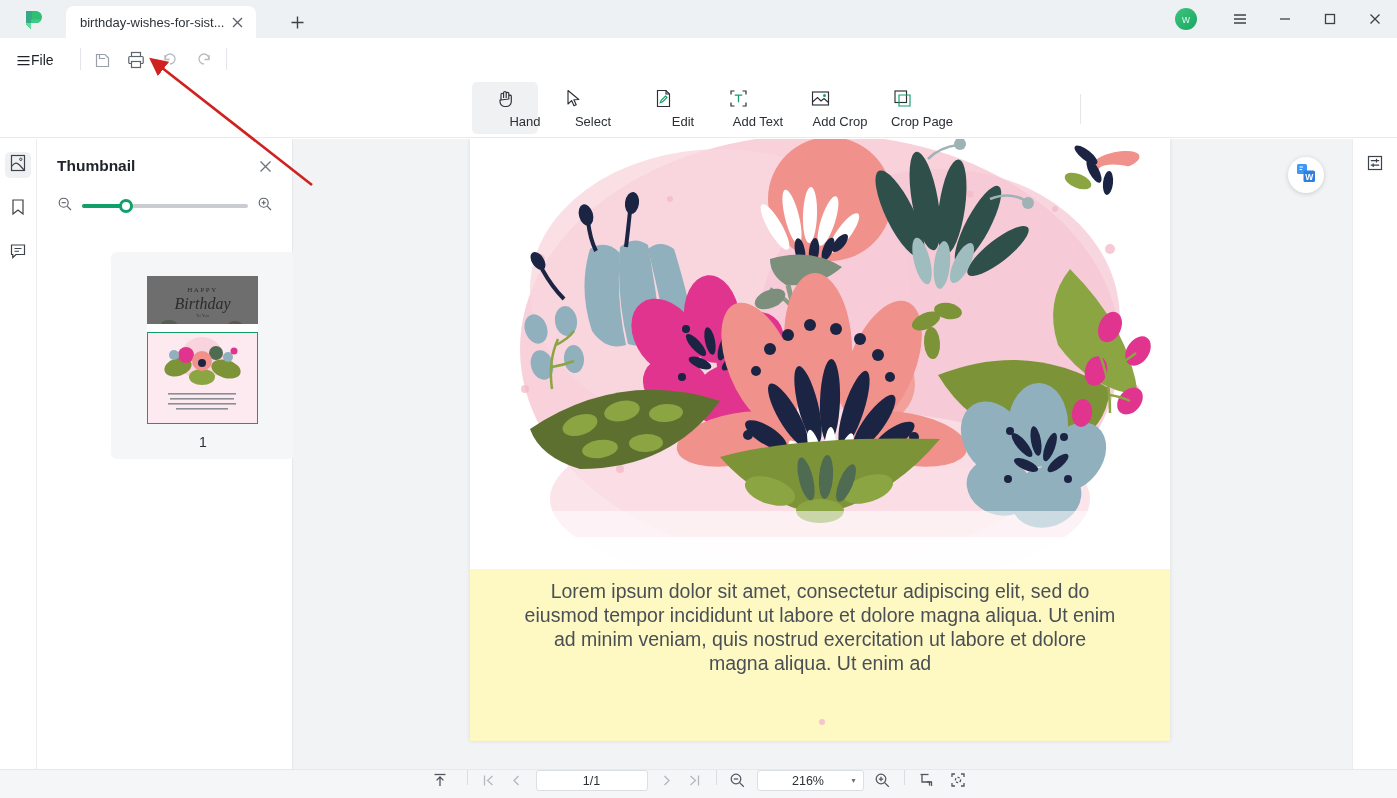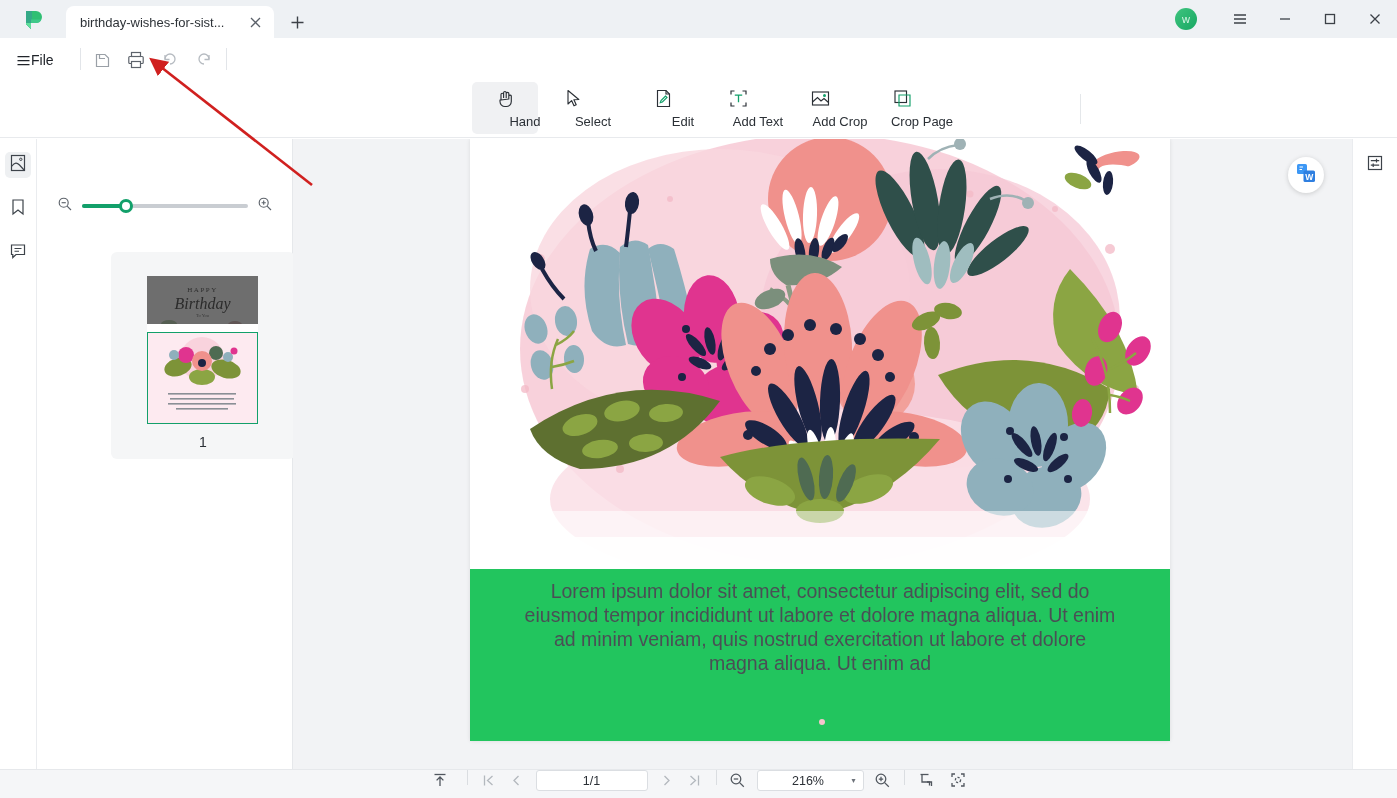--- a/index.html
+++ b/index.html
@@ -14,21 +14,21 @@
 
   
   .titlebar {
     position: absolute; left: 0; top: 0; width: 1397px; height: 38px;
     background: #eef1f4; display: flex; align-items: flex-end;
   }
   .logo-wrap {
     position: absolute; left: 22px; top: 8px; width: 24px; height: 24px;
   }
   .tab {
-    position: absolute; left: 66px; top: 6px; width: 208px; height: 32px;
+    position: absolute; left: 66px; top: 6px; width: 190px; height: 32px;
     background: #ffffff; border-radius: 8px 8px 0 0;
     display: flex; align-items: center; padding: 0 10px 0 14px;
   }
   .tab-title {
     font-size: 13px; color: #2e3338; white-space: nowrap;
     overflow: hidden; text-overflow: ellipsis; flex: 1;
   }
   .tab-close {
     width: 18px; height: 18px; display: flex; align-items: center;
     justify-content: center; color: #5a6069; flex: none;
@@ -179,21 +179,21 @@
     font-size: 14px; color: #2b3036;
   }
 
   
   .docview {
     position: absolute; left: 293px; top: 139px; width: 1059px; height: 630px;
     background: #f2f3f5; overflow: hidden;
   }
   .page {
     position: absolute; left: 177px; top: 0px; width: 700px; height: 602px;
-    background: #22c55e; box-shadow: 0 0 4px rgba(0,0,0,0.10);
+    background: #fef9c3; box-shadow: 0 0 4px rgba(0,0,0,0.10);
     overflow: hidden;
   }
   .art { position: absolute; left: 0; top: 0; width: 700px; height: 430px; overflow: hidden; }
   .doc-text {
     position: absolute; left: 52px; top: 440px; width: 596px;
     text-align: center; font-size: 19.5px; line-height: 24px; color: #4a4f55;
   }
   .speck {
     position: absolute; left: 349px; top: 580px; width: 6px; height: 6px;
     background: #f6c4cd; border-radius: 50%;
@@ -463,20 +463,28 @@
       <span>
         <svg width="18" height="18" viewBox="0 0 18 18">
             <path d="M2.5 3 H15.5 V12.5 H7 L3.8 15.5 V12.5 H2.5 Z" stroke="#3d434a" stroke-width="1.2" fill="none"></path>
             <path d="M5.5 6.5 H12.5 M5.5 9.3 H10" stroke="#3d434a" stroke-width="1.1"></path>
           </svg>
       </span>
     </div>
   </div>
 
   <div class="thumb-panel">
+    <div class="thumb-head">
+      <span class="thumb-title">Thumbnail</span>
+      <span class="thumb-close">
+        <svg width="13" height="13" viewBox="0 0 13 13">
+            <path d="M1.5 1.5 L11.5 11.5 M11.5 1.5 L1.5 11.5" stroke="#6c727a" stroke-width="1.3"></path>
+          </svg>
+      </span>
+    </div>
 
     <div class="slider-row">
       <span>
         <svg width="16" height="16" viewBox="0 0 16 16">
             <circle cx="6.7" cy="6.7" r="4.5" stroke="#5d636b" stroke-width="1.15" fill="none"></circle>
             <path d="M4.6 6.7 H8.8" stroke="#5d636b" stroke-width="1.15"></path>
             <path d="M10.1 10.1 L14 14" stroke="#5d636b" stroke-width="1.15"></path>
           </svg>
       </span>
       <span class="slider-track">

